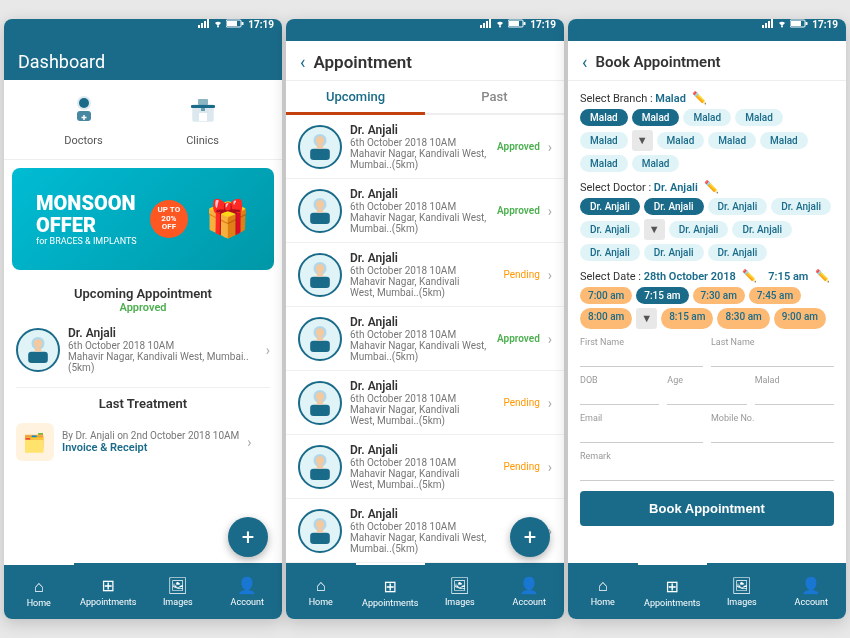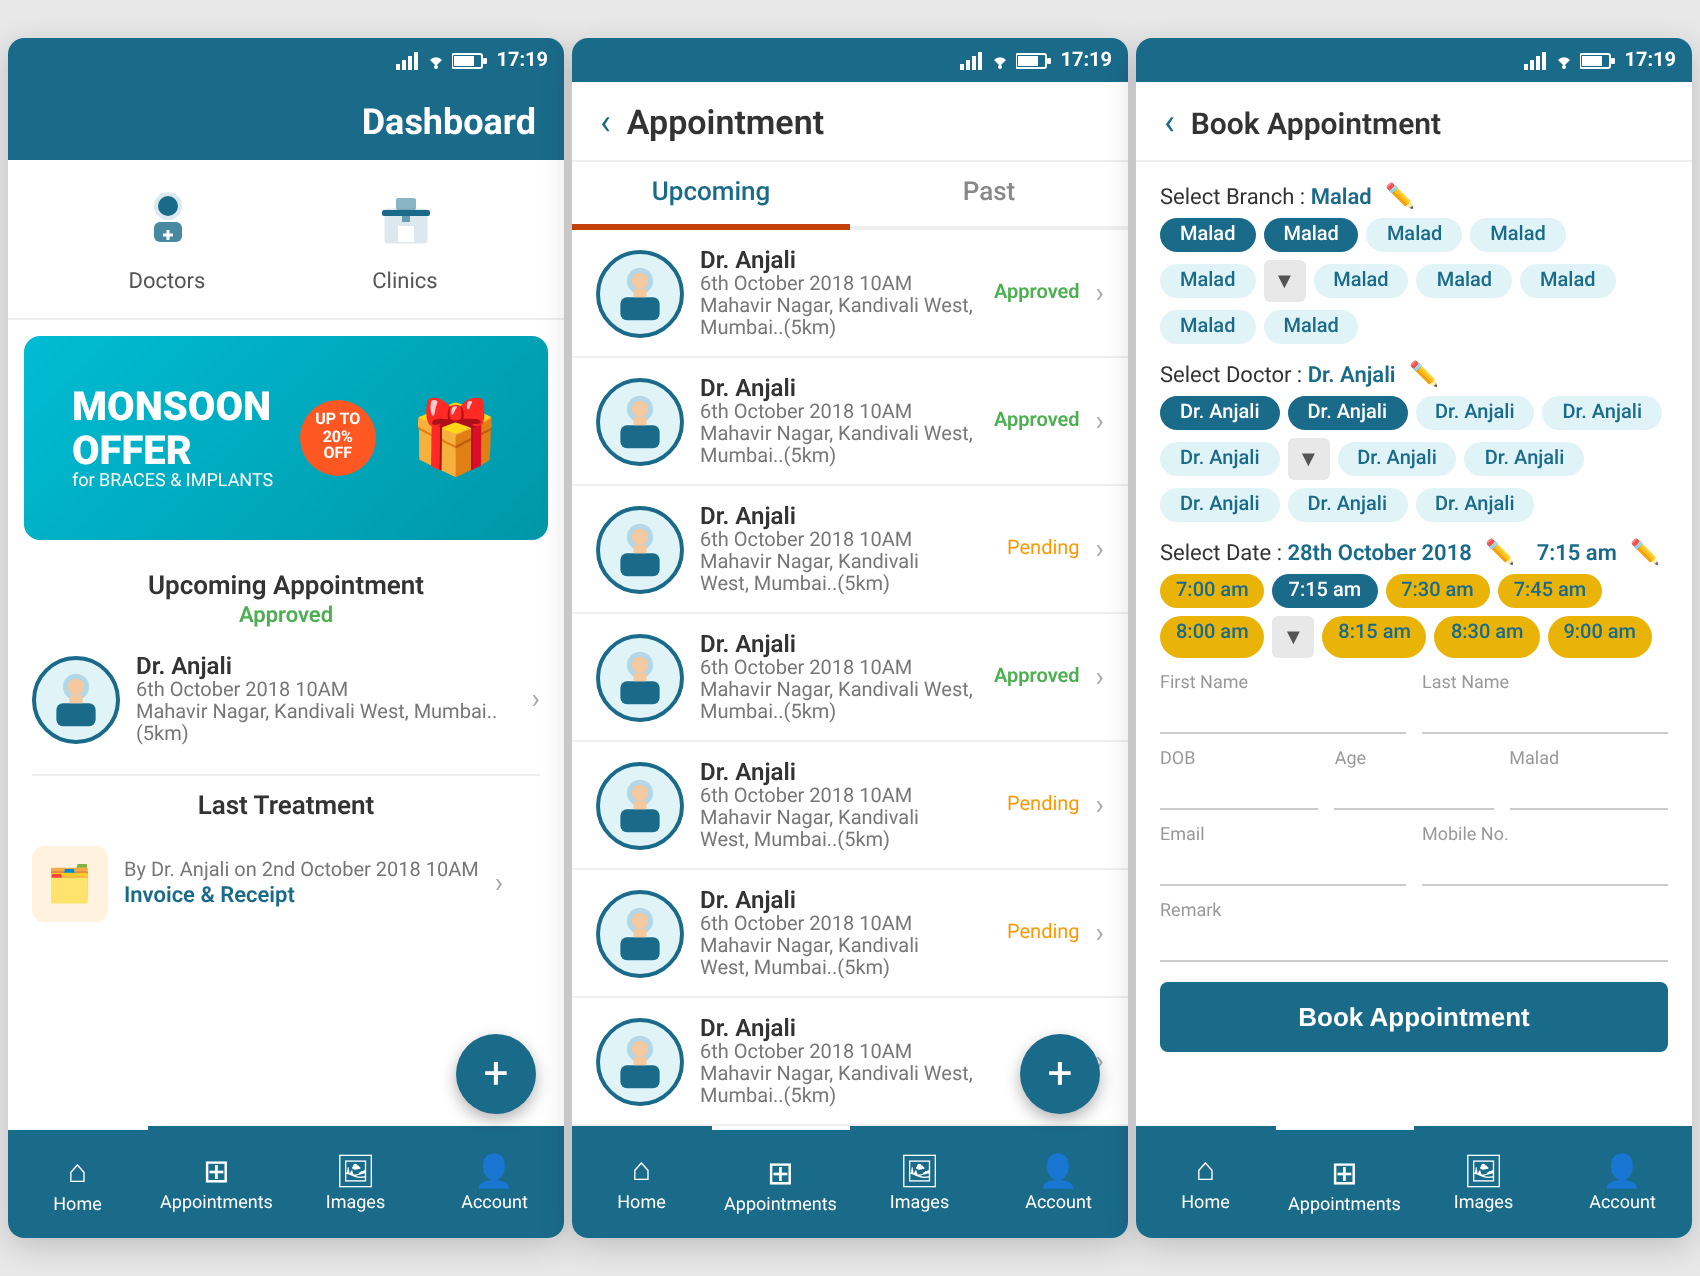--- a/index.html
+++ b/index.html
@@ -25,23 +25,23 @@
       flex-direction: column;
       box-shadow: 0 4px 16px rgba(0,0,0,0.18);
       position: relative;
     }
 
     
     .status-bar {
       background: #1a6b8a;
       height: 22px;
       display: flex;
-      align-items: center;
+      align-items: flex-start;
       justify-content: flex-end;
-      padding: 10px 8px;
+      padding: 0 8px;
       flex-shrink: 0;
     }
     .status-bar span {
       color: #fff;
       font-size: 10px;
       font-weight: bold;
     }
     .status-icons {
       display: flex;
       align-items: center;
@@ -51,22 +51,22 @@
 
     
     .screen1 .top-header {
       background: #1a6b8a;
       padding: 10px 14px 8px;
       flex-shrink: 0;
     }
     .screen1 .top-header h2 {
       color: #fff;
       font-size: 18px;
-      font-weight: 700;
-      text-align: right;
+      font-weight: 400;
+      text-align: left;
     }
     .screen1 .icon-row {
       display: flex;
       justify-content: space-around;
       padding: 12px 20px;
       background: #fff;
       border-bottom: 1px solid #eee;
       flex-shrink: 0;
     }
     .screen1 .icon-item {
@@ -435,21 +435,21 @@
       font-size: 12px;
       margin-left: 4px;
     }
     .time-chips {
       display: flex;
       flex-wrap: wrap;
       gap: 4px;
       margin-top: 4px;
     }
     .time-chip {
-      background: #eab308;
+      background: #fdba74;
       color: #1a6b8a;
       border-radius: 14px;
       padding: 3px 8px;
       font-size: 10px;
       font-weight: 500;
       cursor: pointer;
     }
     .time-chip.active {
       background: #1a6b8a;
       color: #fff;

